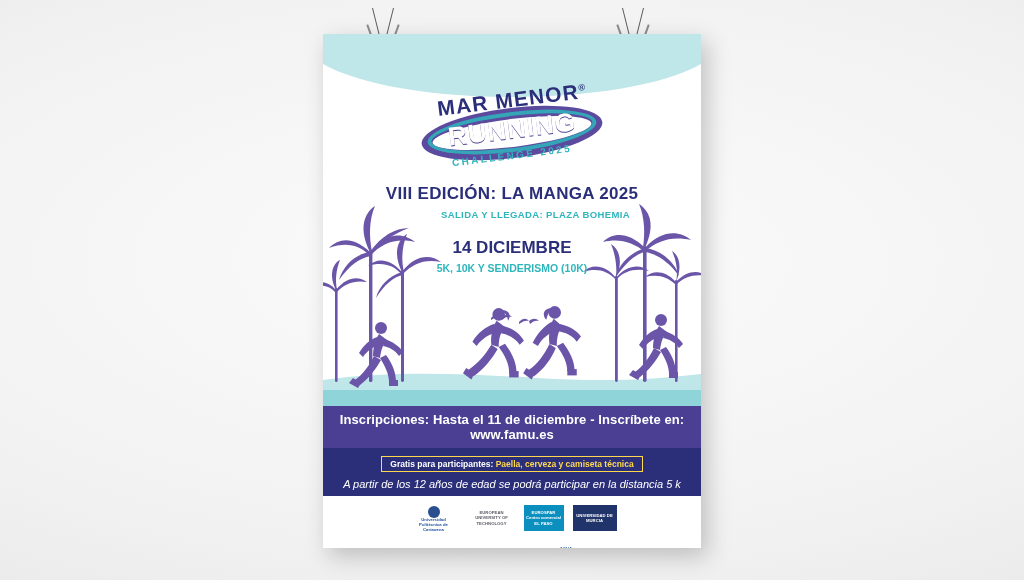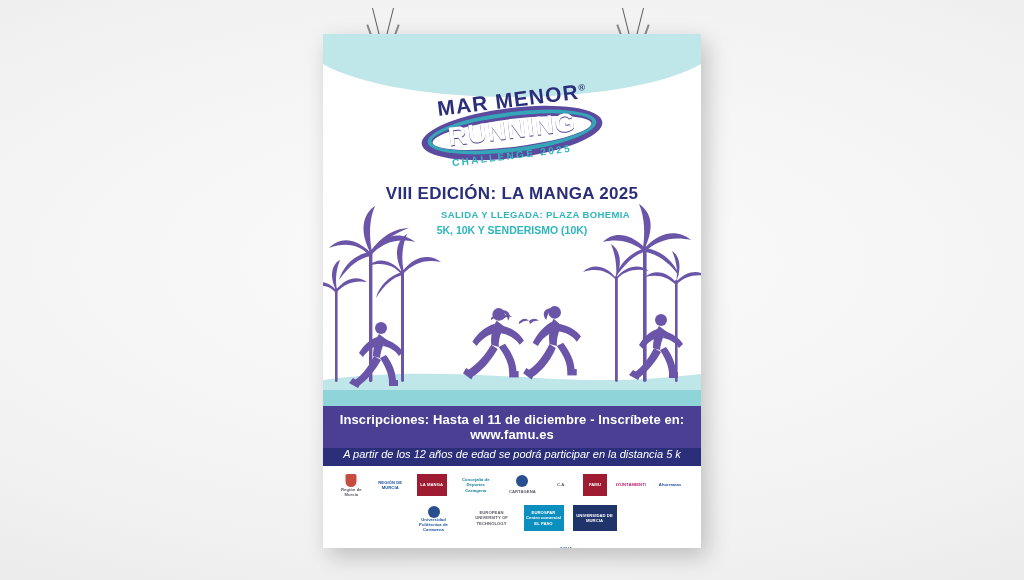--- a/index.html
+++ b/index.html
@@ -476,26 +476,32 @@
             <path d="M6 58 L14 63 L11 68 L2 63 Z"></path>
             <path d="M42 60 L51 60 L51 66 L42 66 Z"></path>
           </g>
         </g>
       </svg>
     </div>
 
     <div class="headlines">
       <div class="edition">VIII EDICIÓN: LA MANGA 2025</div>
       <div class="start">SALIDA Y LLEGADA: PLAZA BOHEMIA</div>
+      <div class="date">14 DICIEMBRE</div>
       <div class="distances">5K, 10K Y SENDERISMO (10K)</div>
     </div>
 
     <div class="bands">
       <div class="band-purple">
         <span>Inscripciones: </span><b>Hasta el 11 de diciembre</b><span> - Inscríbete en: </span><b class="url">www.famu.es</b>
+      </div>
+      <div class="band-dark">
+        <span class="boxed">
+          <span>Gratis para participantes: </span><b>Paella, cerveza y camiseta técnica</b>
+        </span>
       </div>
       <div class="band-note">A partir de los 12 años de edad se podrá participar en la distancia 5 k</div>
     </div>
 
     <div class="sponsors">
       <div class="sp-row">
         <div class="sp crest w28"><span>Región de Murcia</span></div>
         <div class="sp w40 blue-txt">REGIÓN DE MURCIA</div>
         <div class="sp box-red w34">LA MANGA</div>
         <div class="sp w46 teal-txt">Concejalía de Deportes Cartagena</div>

